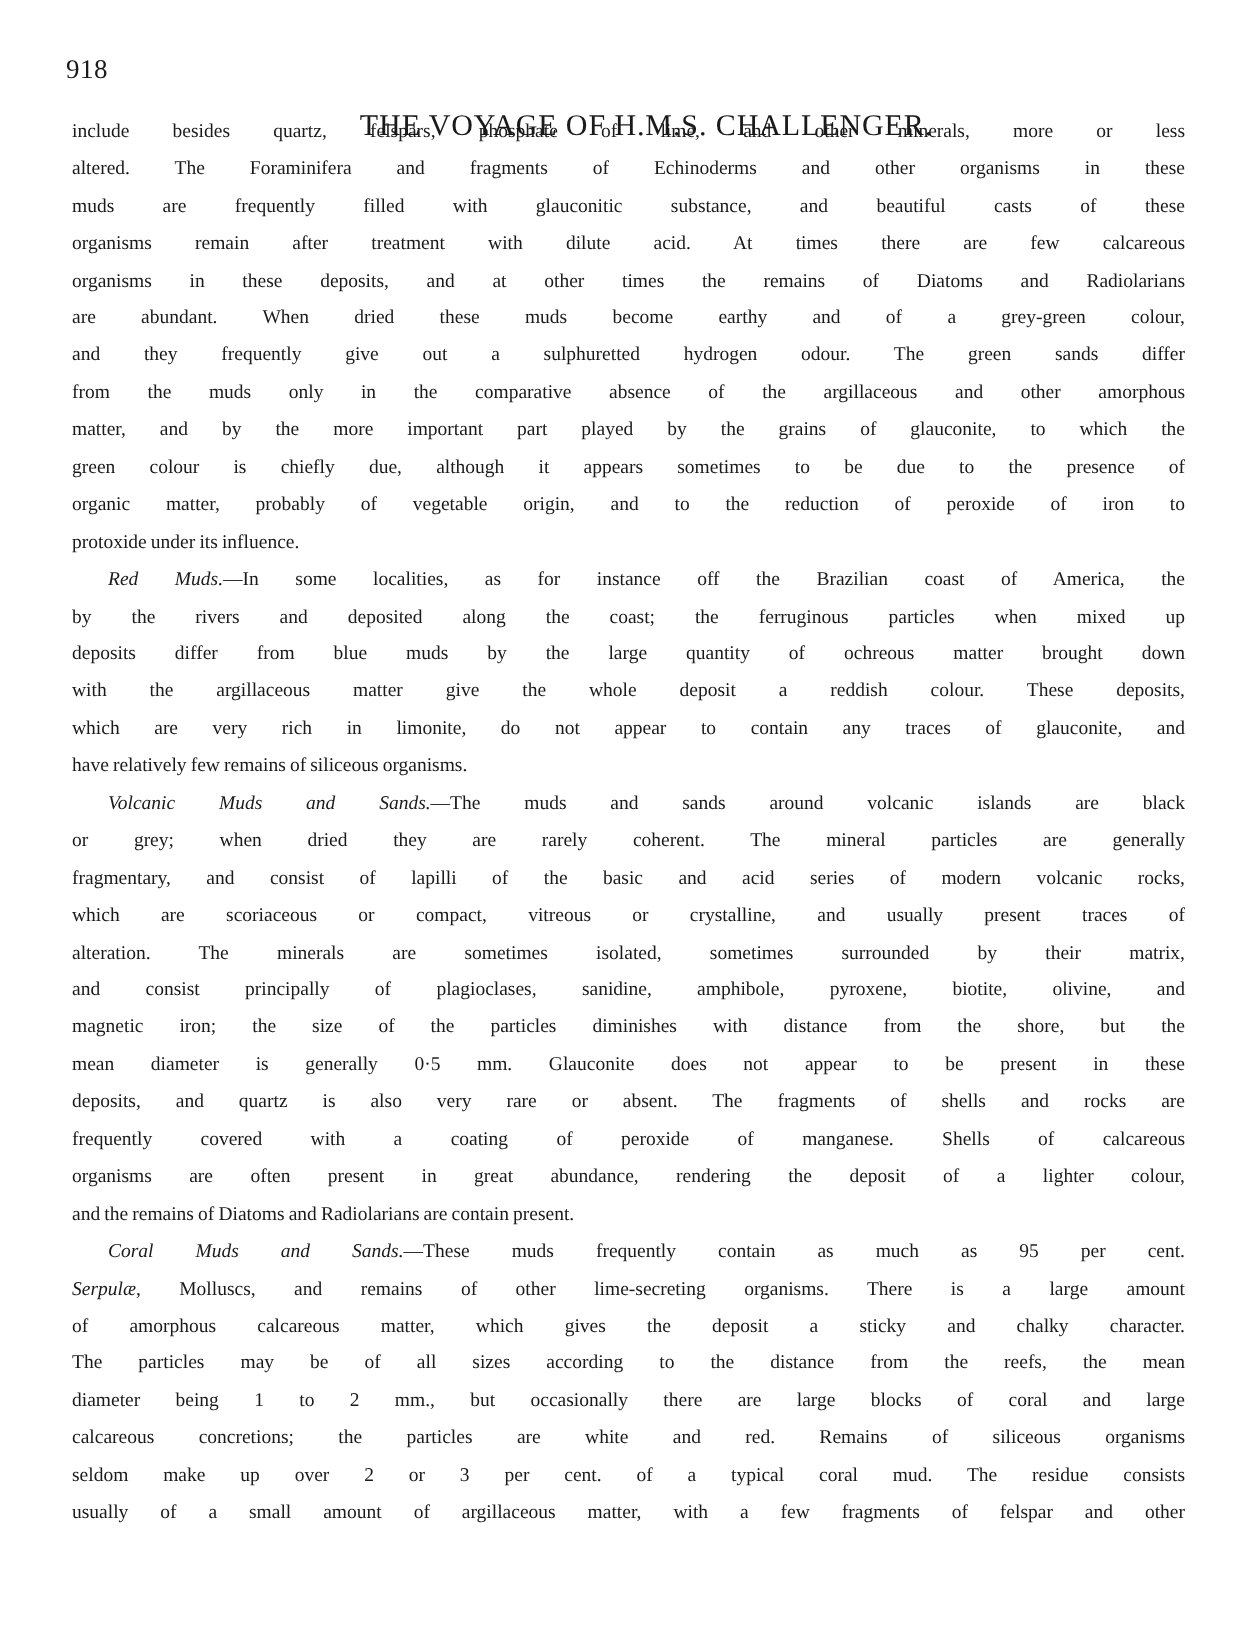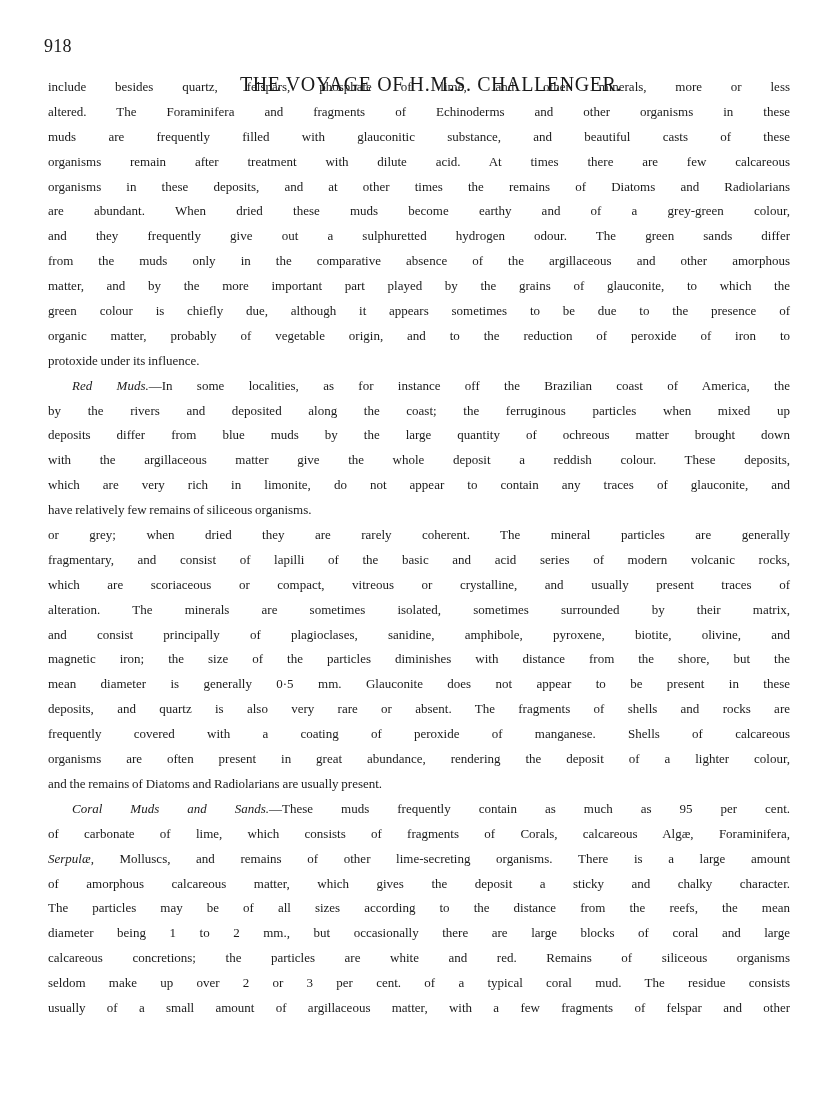--- a/index.html
+++ b/index.html
@@ -104,36 +104,36 @@
     <div>
       <span class="line indent"><span class="it">Red Muds.</span><span>—In some localities, as for instance off the Brazilian coast of America, the</span></span>
       <span class="line">by the rivers and deposited along the coast; the ferruginous particles when mixed up</span>
       <span class="line">deposits differ from blue muds by the large quantity of ochreous matter brought down</span>
       <span class="line">with the argillaceous matter give the whole deposit a reddish colour.  These deposits,</span>
       <span class="line">which are very rich in limonite, do not appear to contain any traces of glauconite, and</span>
       <span class="line last">have relatively few remains of siliceous organisms.</span>
     </div>
 
     <div>
+      <span class="line indent"><span class="it">Volcanic Muds and Sands.</span><span>—The muds and sands around volcanic islands are black</span></span>
       <span class="line">or grey; when dried they are rarely coherent.  The mineral particles are generally</span>
       <span class="line">fragmentary, and consist of lapilli of the basic and acid series of modern volcanic rocks,</span>
       <span class="line">which are scoriaceous or compact, vitreous or crystalline, and usually present traces of</span>
       <span class="line">alteration.  The minerals are sometimes isolated, sometimes surrounded by their matrix,</span>
       <span class="line">and consist principally of plagioclases, sanidine, amphibole, pyroxene, biotite, olivine, and</span>
       <span class="line">magnetic iron; the size of the particles diminishes with distance from the shore, but the</span>
       <span class="line">mean diameter is generally 0·5 mm.  Glauconite does not appear to be present in these</span>
       <span class="line">deposits, and quartz is also very rare or absent.  The fragments of shells and rocks are</span>
       <span class="line">frequently covered with a coating of peroxide of manganese.  Shells of calcareous</span>
       <span class="line">organisms are often present in great abundance, rendering the deposit of a lighter colour,</span>
-      <span class="line last">and the remains of Diatoms and Radiolarians are usually present.</span>
+      <span class="line last">and the remains of Diatoms and Radiolarians are contain present.</span>
     </div>
 
     <div>
       <span class="line indent"><span class="it">Coral Muds and Sands.</span><span>—These muds frequently contain as much as 95 per cent.</span></span>
-      <span class="line">of carbonate of lime, which consists of fragments of Corals, calcareous Algæ, Foraminifera,</span>
       <span class="line"><span class="it">Serpulæ</span><span>, Molluscs, and remains of other lime-secreting organisms.  There is a large amount</span></span>
       <span class="line">of amorphous calcareous matter, which gives the deposit a sticky and chalky character.</span>
       <span class="line">The particles may be of all sizes according to the distance from the reefs, the mean</span>
       <span class="line">diameter being 1 to 2 mm., but occasionally there are large blocks of coral and large</span>
       <span class="line">calcareous concretions; the particles are white and red.  Remains of siliceous organisms</span>
       <span class="line">seldom make up over 2 or 3 per cent. of a typical coral mud.  The residue consists</span>
       <span class="line">usually of a small amount of argillaceous matter, with a few fragments of felspar and other</span>
     </div>
 
   </div>

